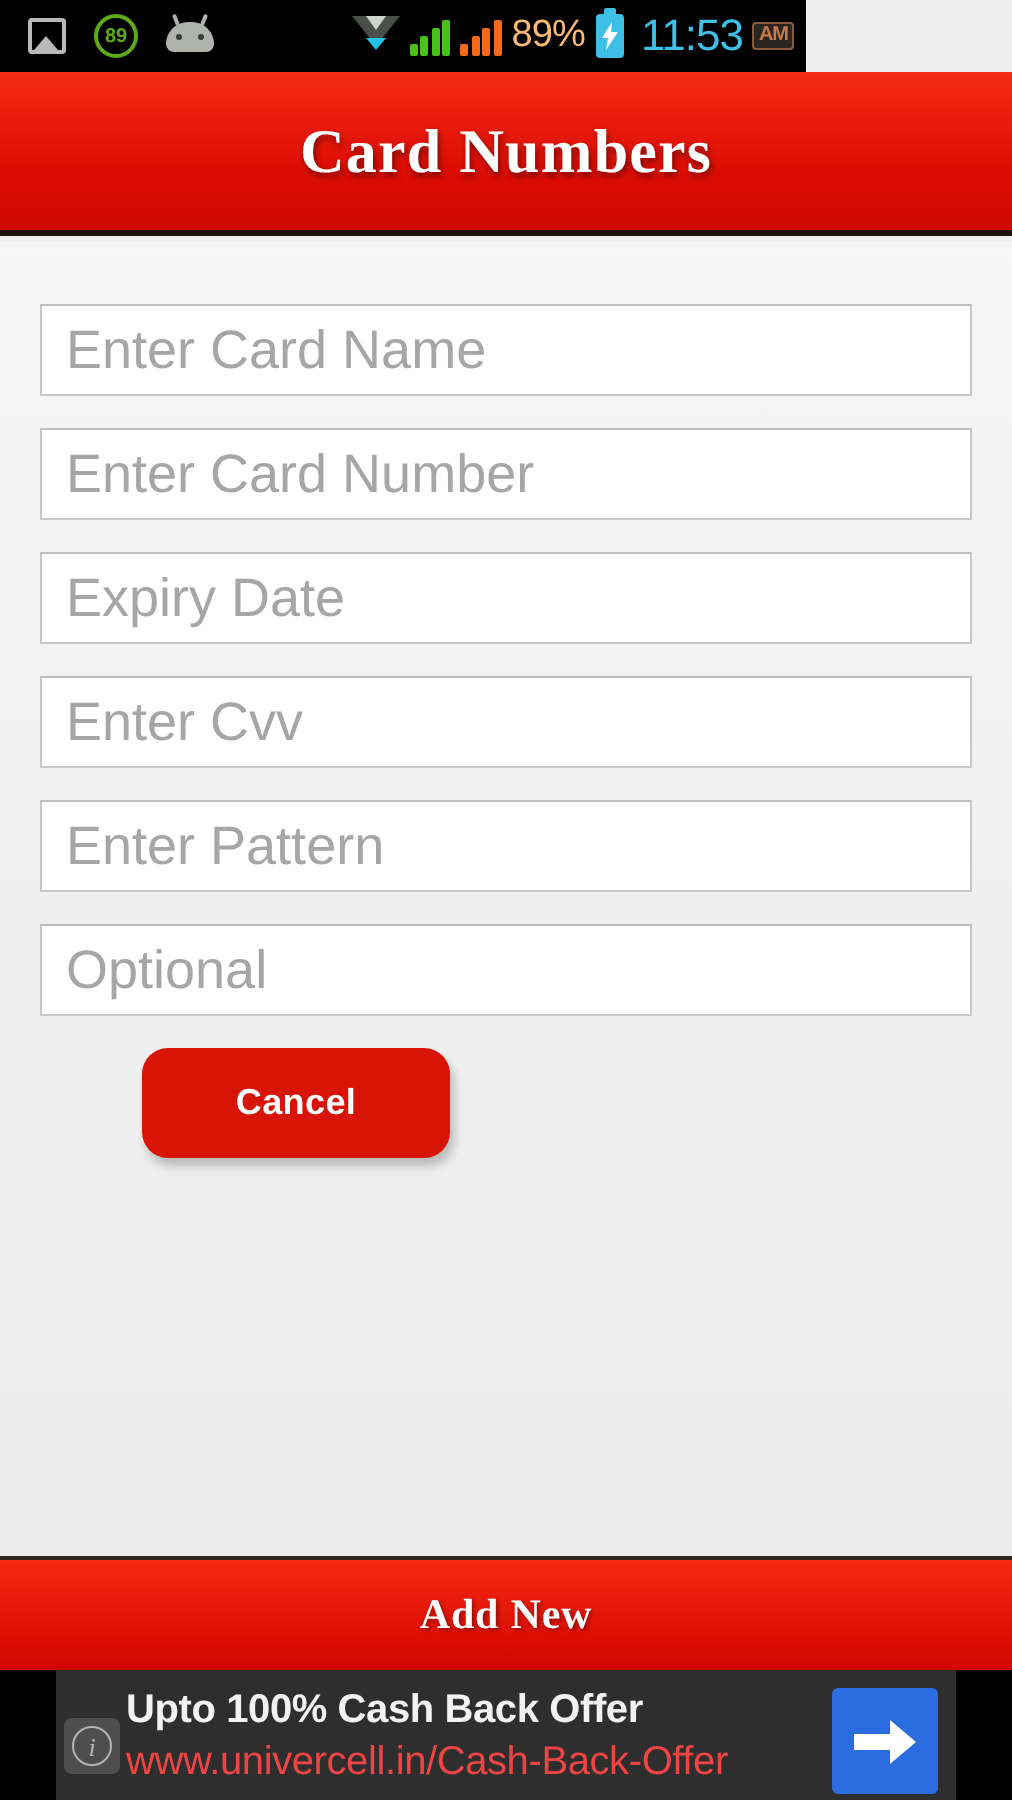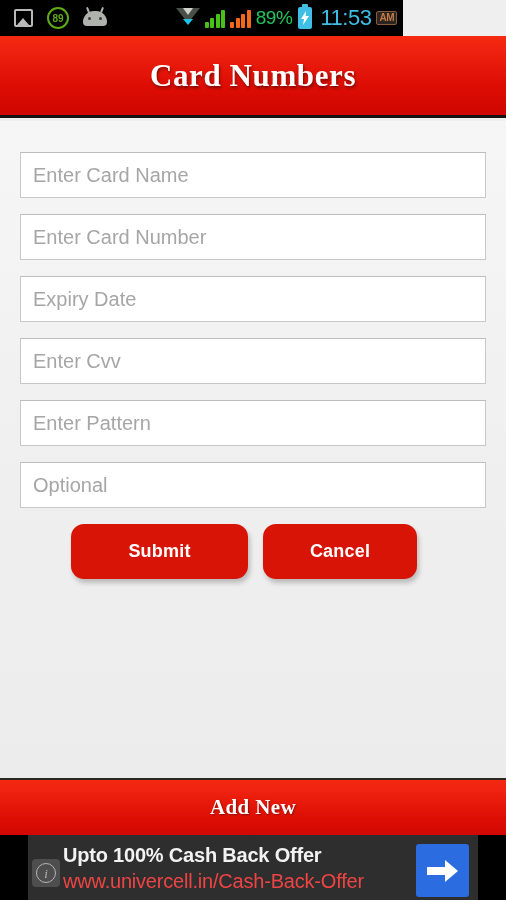--- a/index.html
+++ b/index.html
@@ -137,21 +137,21 @@
   }
   .bars i { display: block; width: 4px; border-radius: 1px; }
   .bars.green i { background: #49c118; }
   .bars.orange i { background: #f4691a; }
   .bars i:nth-child(1) { height: 6px; }
   .bars i:nth-child(2) { height: 10px; }
   .bars i:nth-child(3) { height: 14px; }
   .bars i:nth-child(4) { height: 18px; }
 
   .battery-pct {
-    color: #22c55e;
+    color: #fdba74;
     font-size: 19px;
     letter-spacing: -0.4px;
     font-family: "Liberation Sans", sans-serif;
   }
 
   .icon-battery {
     width: 14px; height: 22px;
     border-radius: 2px;
     background: #3fbfe6;
     position: relative;
@@ -224,21 +224,21 @@
   .field {
     width: 466px;
     height: 46px;
     background: #ffffff;
     border: 1px solid #c8c8c8;
     border-top-color: #bdbdbd;
     display: flex;
     align-items: center;
     padding: 0 12px;
     margin-bottom: 16px;
-    font-size: 20px;
+    font-size: 27px;
     color: #14532d;
     font-family: "Liberation Sans", sans-serif;
     outline: none;
   }
   .field::placeholder { color: #a6a6a6; opacity: 1; }
 
   .button-row {
     display: flex;
     margin-top: 8px;
     padding-left: 51px;
@@ -416,21 +416,20 @@
 
     <input class="field" type="text" placeholder="Expiry Date" style="">
 
     <input class="field" type="text" placeholder="Enter Cvv" style="">
 
     <input class="field" type="text" placeholder="Enter Pattern" style="">
 
     <input class="field" type="text" placeholder="Optional" style="">
 
     <div class="button-row">
-      <button class="btn btn-submit">Submit</button>
       <button class="btn btn-cancel">Cancel</button>
     </div>
   </div>
 
   <div class="bottom-nav">
     <div class="nav-item">Add New</div>
   </div>
 
   <div class="ad-banner">
     <div class="ad-inner">

